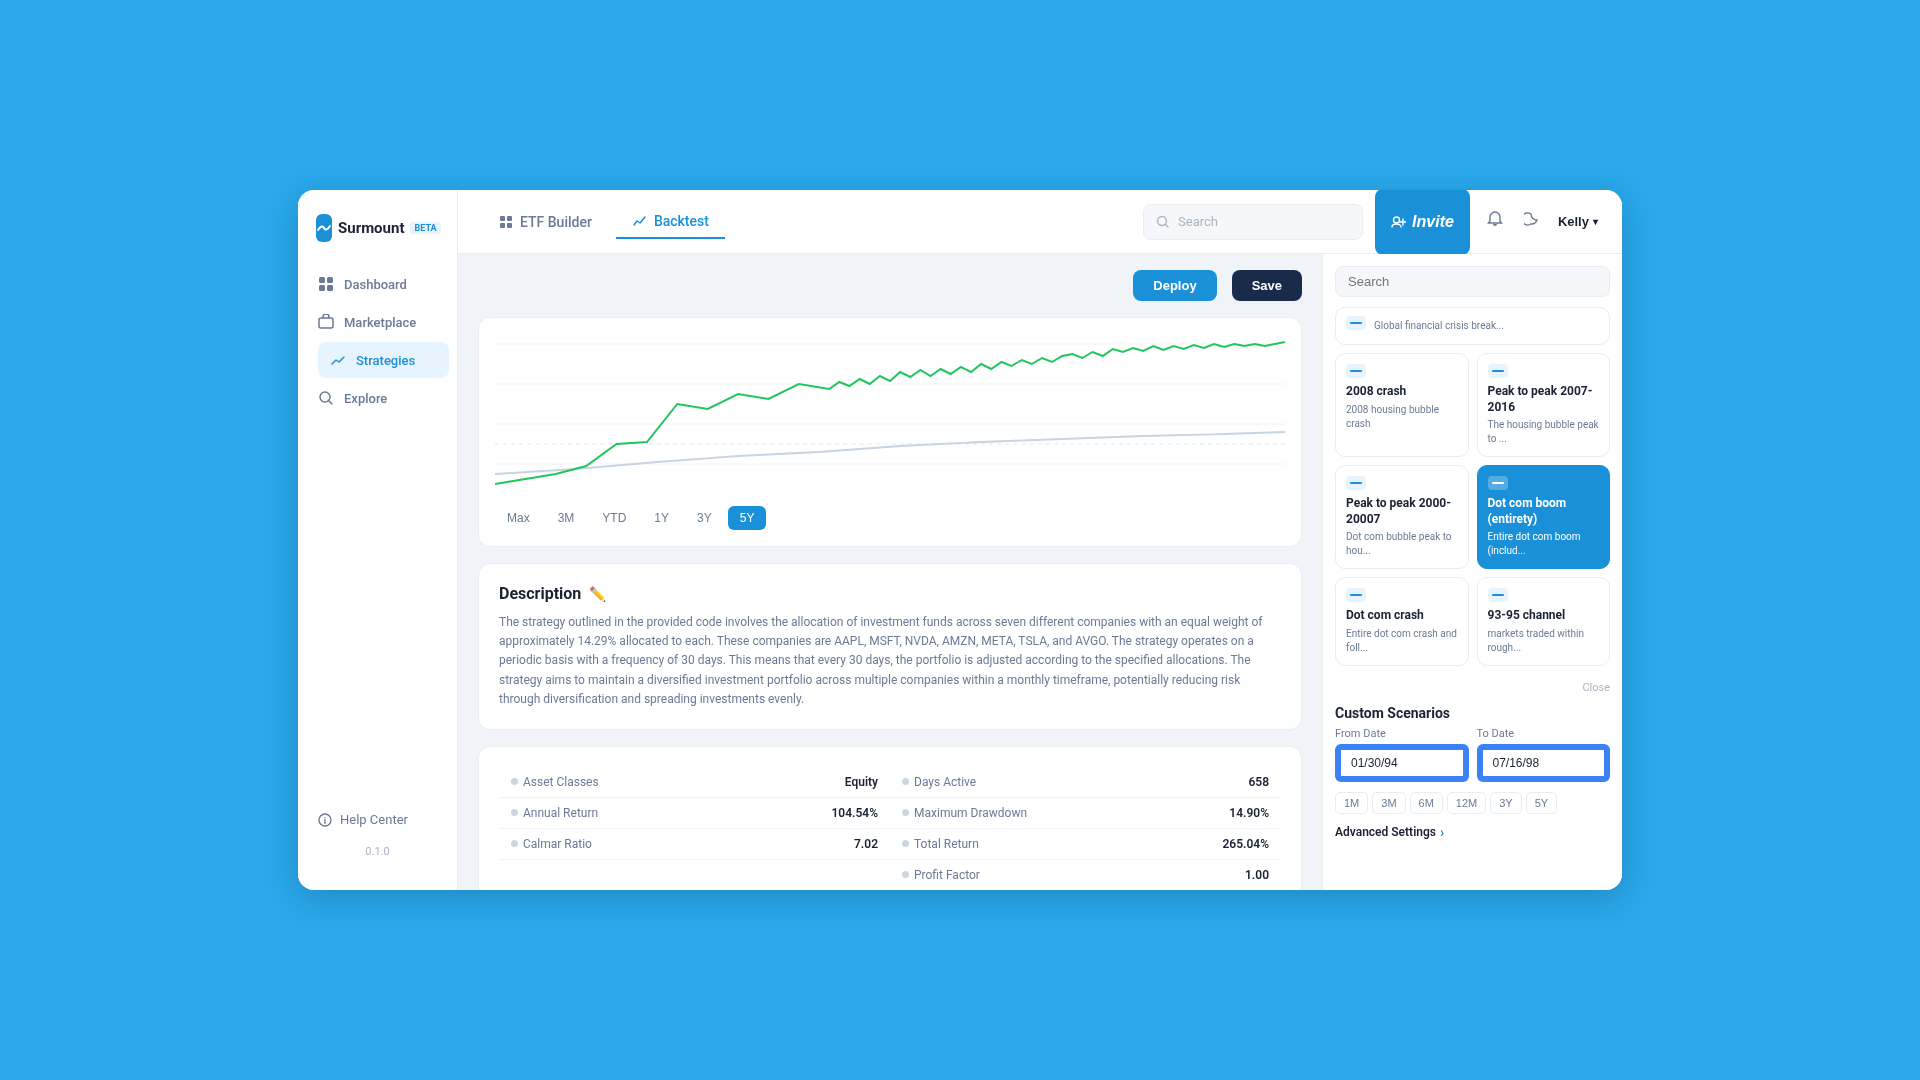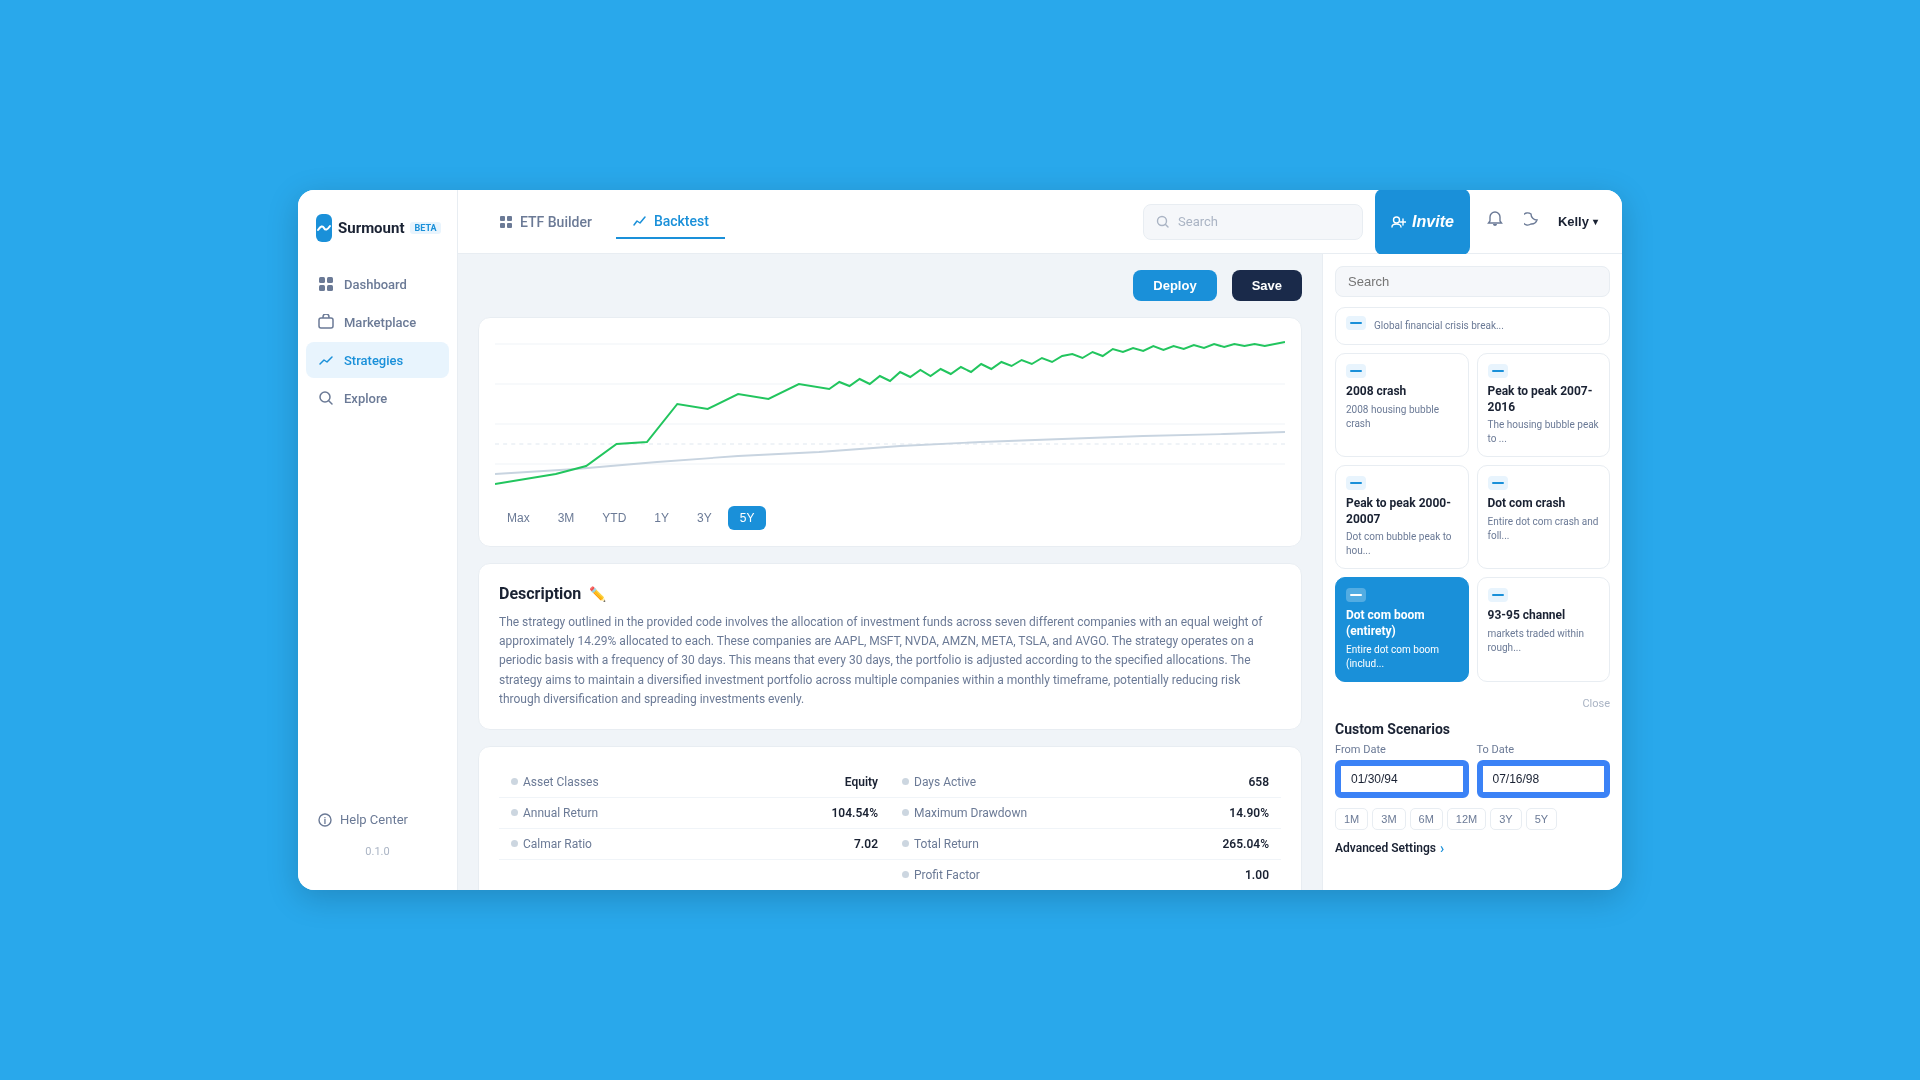--- a/index.html
+++ b/index.html
@@ -72,21 +72,21 @@
       align-items: center;
       gap: 10px;
       padding: 10px 12px;
       border-radius: 8px;
       cursor: pointer;
       font-size: 13px;
       color: #6b7a96;
       font-weight: 500;
       transition: background 0.15s;
     }
-    .sidebar-item.active { color: #1a90d9; background: #e8f4fd; }
+    .sidebar-item.active { color: #1a90d9; background: #e8f4fd; margin-left: 12px; }
     .sidebar-item svg { width: 16px; height: 16px; flex-shrink: 0; }
     .sidebar-bottom {
       margin-top: auto;
       padding: 0 8px;
     }
     .sidebar-help {
       display: flex;
       align-items: center;
       gap: 8px;
       padding: 10px 12px;
@@ -693,33 +693,33 @@
             <div class="scenario-title">Peak to peak 2007-2016</div>
             <div class="scenario-desc">The housing bubble peak to ...</div>
           </div>
           <div class="scenario-card">
             <div class="scenario-icon">
                 <div class="scenario-icon-line"></div>
               </div>
             <div class="scenario-title">Peak to peak 2000-20007</div>
             <div class="scenario-desc">Dot com bubble peak to hou...</div>
           </div>
+          <div class="scenario-card active">
+            <div class="scenario-icon">
+                <div class="scenario-icon-line"></div>
+              </div>
+            <div class="scenario-title">Dot com boom (entirety)</div>
+            <div class="scenario-desc">Entire dot com boom (includ...</div>
+          </div>
           <div class="scenario-card">
             <div class="scenario-icon">
                 <div class="scenario-icon-line"></div>
               </div>
             <div class="scenario-title">Dot com crash</div>
             <div class="scenario-desc">Entire dot com crash and foll...</div>
-          </div>
-          <div class="scenario-card active">
-            <div class="scenario-icon">
-                <div class="scenario-icon-line"></div>
-              </div>
-            <div class="scenario-title">Dot com boom (entirety)</div>
-            <div class="scenario-desc">Entire dot com boom (includ...</div>
           </div>
           <div class="scenario-card">
             <div class="scenario-icon">
                 <div class="scenario-icon-line"></div>
               </div>
             <div class="scenario-title">93-95 channel</div>
             <div class="scenario-desc">markets traded within rough...</div>
           </div>
         </div>
 

